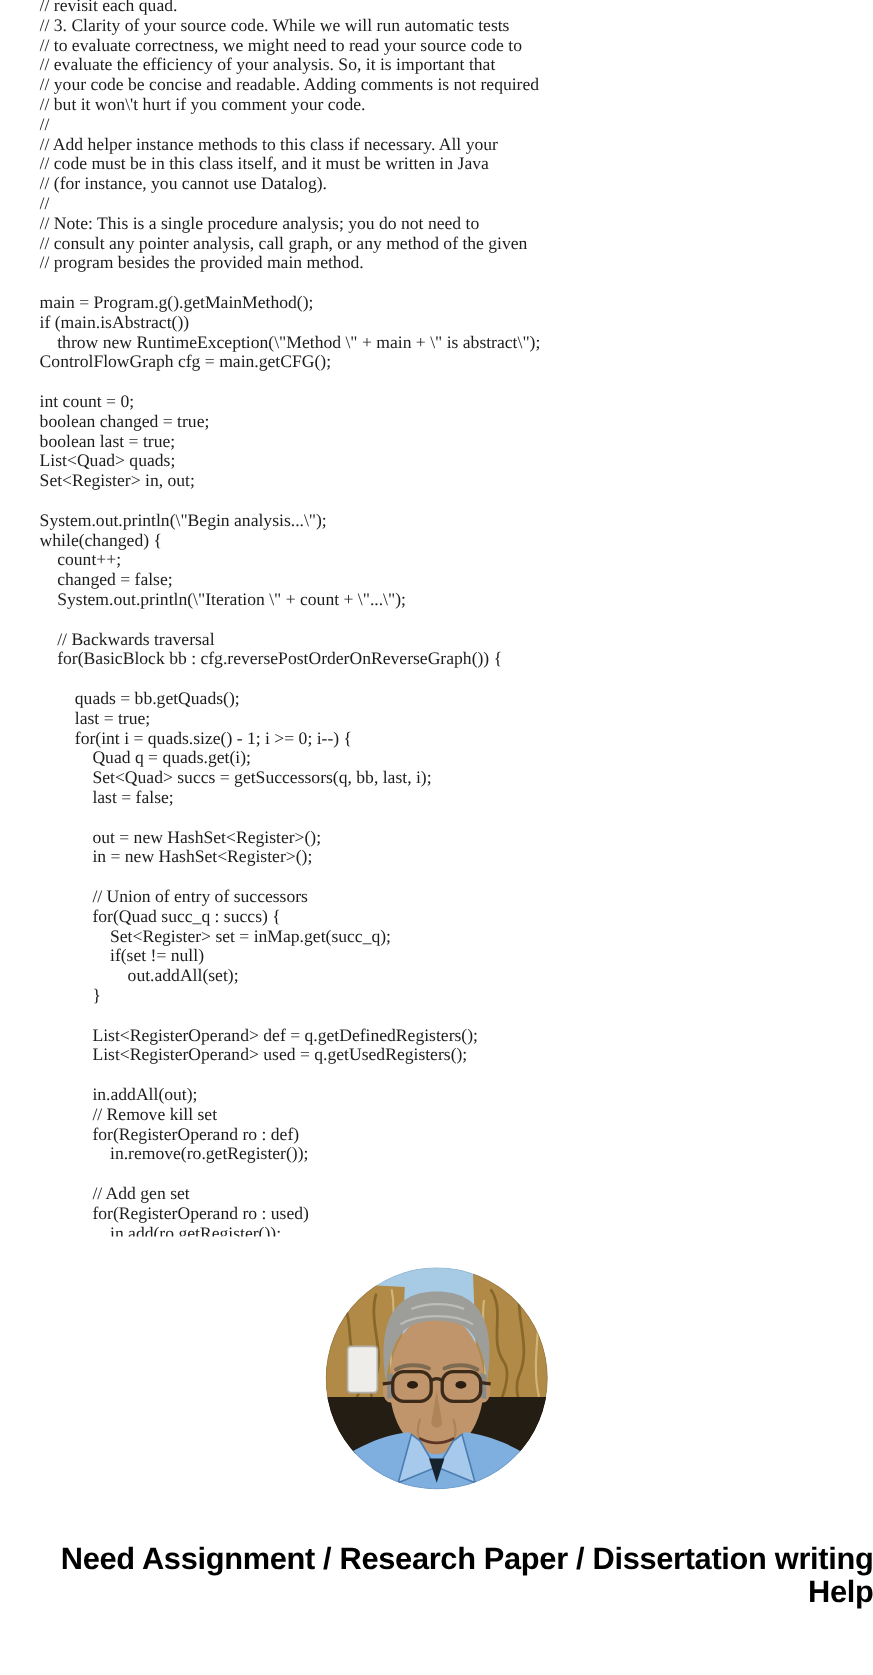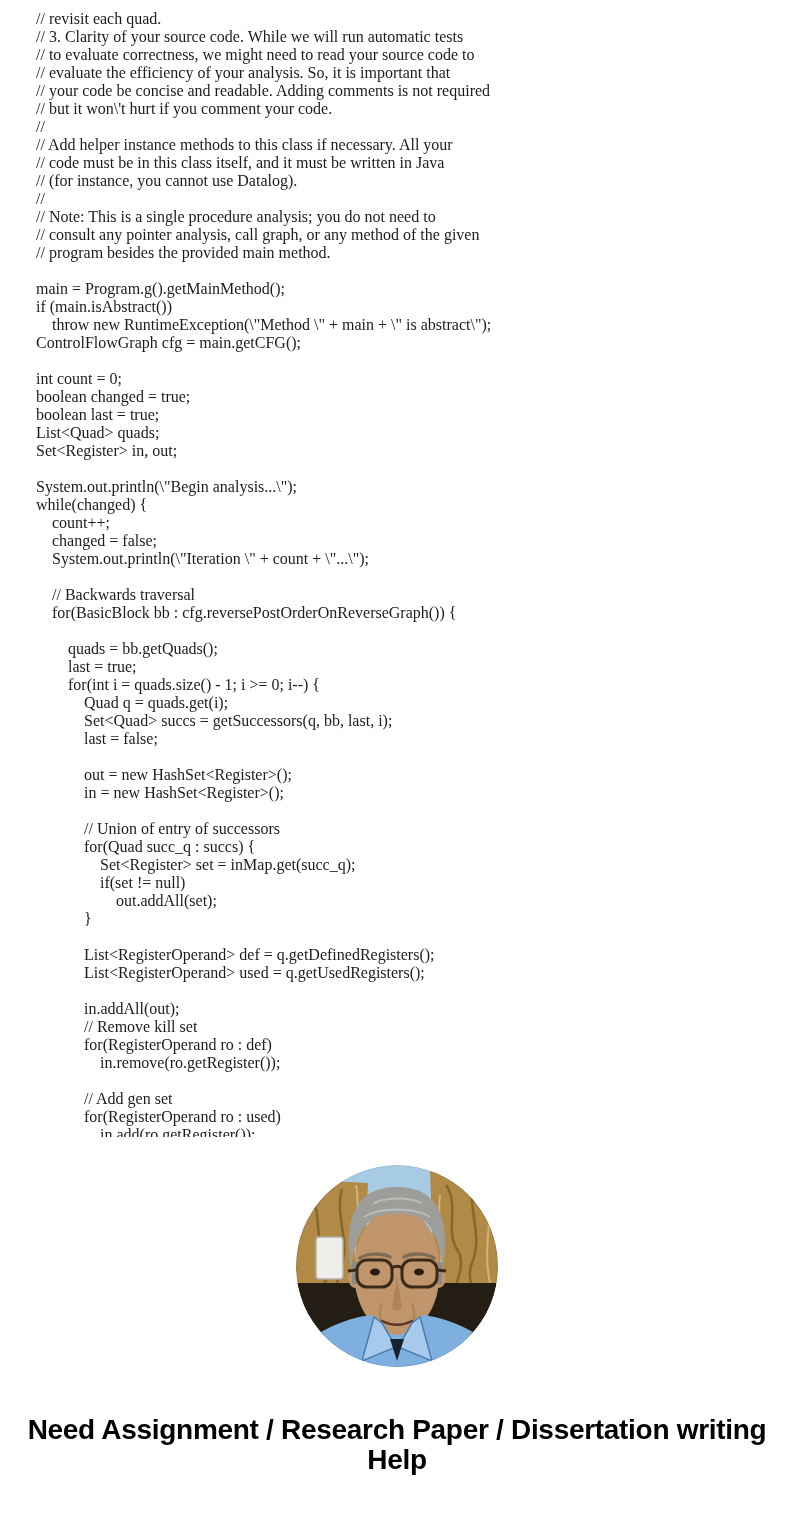--- a/index.html
+++ b/index.html
@@ -3,21 +3,21 @@
 <meta charset="utf-8">
 <style>
   html, body { margin: 0; padding: 0; }
   body {
     width: 794px; height: 1523px;
     background: #ffffff;
     position: relative;
     overflow: hidden;
     font-family: "Liberation Serif", "DejaVu Serif", serif;
   }
-  .page { position: absolute; inset: 0; margin-top: 13px; }
+  .page { position: absolute; inset: 0; }
 
   
   .code {
     position: absolute;
     left: 36px; top: -3px;
     width: 745px; height: 1127px;
     overflow: hidden;
     margin: 0;
     font-family: "Liberation Serif", "DejaVu Serif", serif;
     font-size: 16px;
@@ -34,21 +34,21 @@
     border-radius: 50%;
     overflow: hidden;
   }
   .avatar svg { display: block; }
 
   
   .footer {
     position: absolute;
     left: 0; top: 1402px;
     width: 794px;
-    text-align: center;
+    text-align: right;
     color: #000000;
     font-family: "Liberation Sans", "DejaVu Sans", sans-serif;
     font-weight: 700;
   }
   .footer-heading {
     font-size: 28px;
     line-height: 30px;
     letter-spacing: -0.3px;
   }
   .footer-contact {

